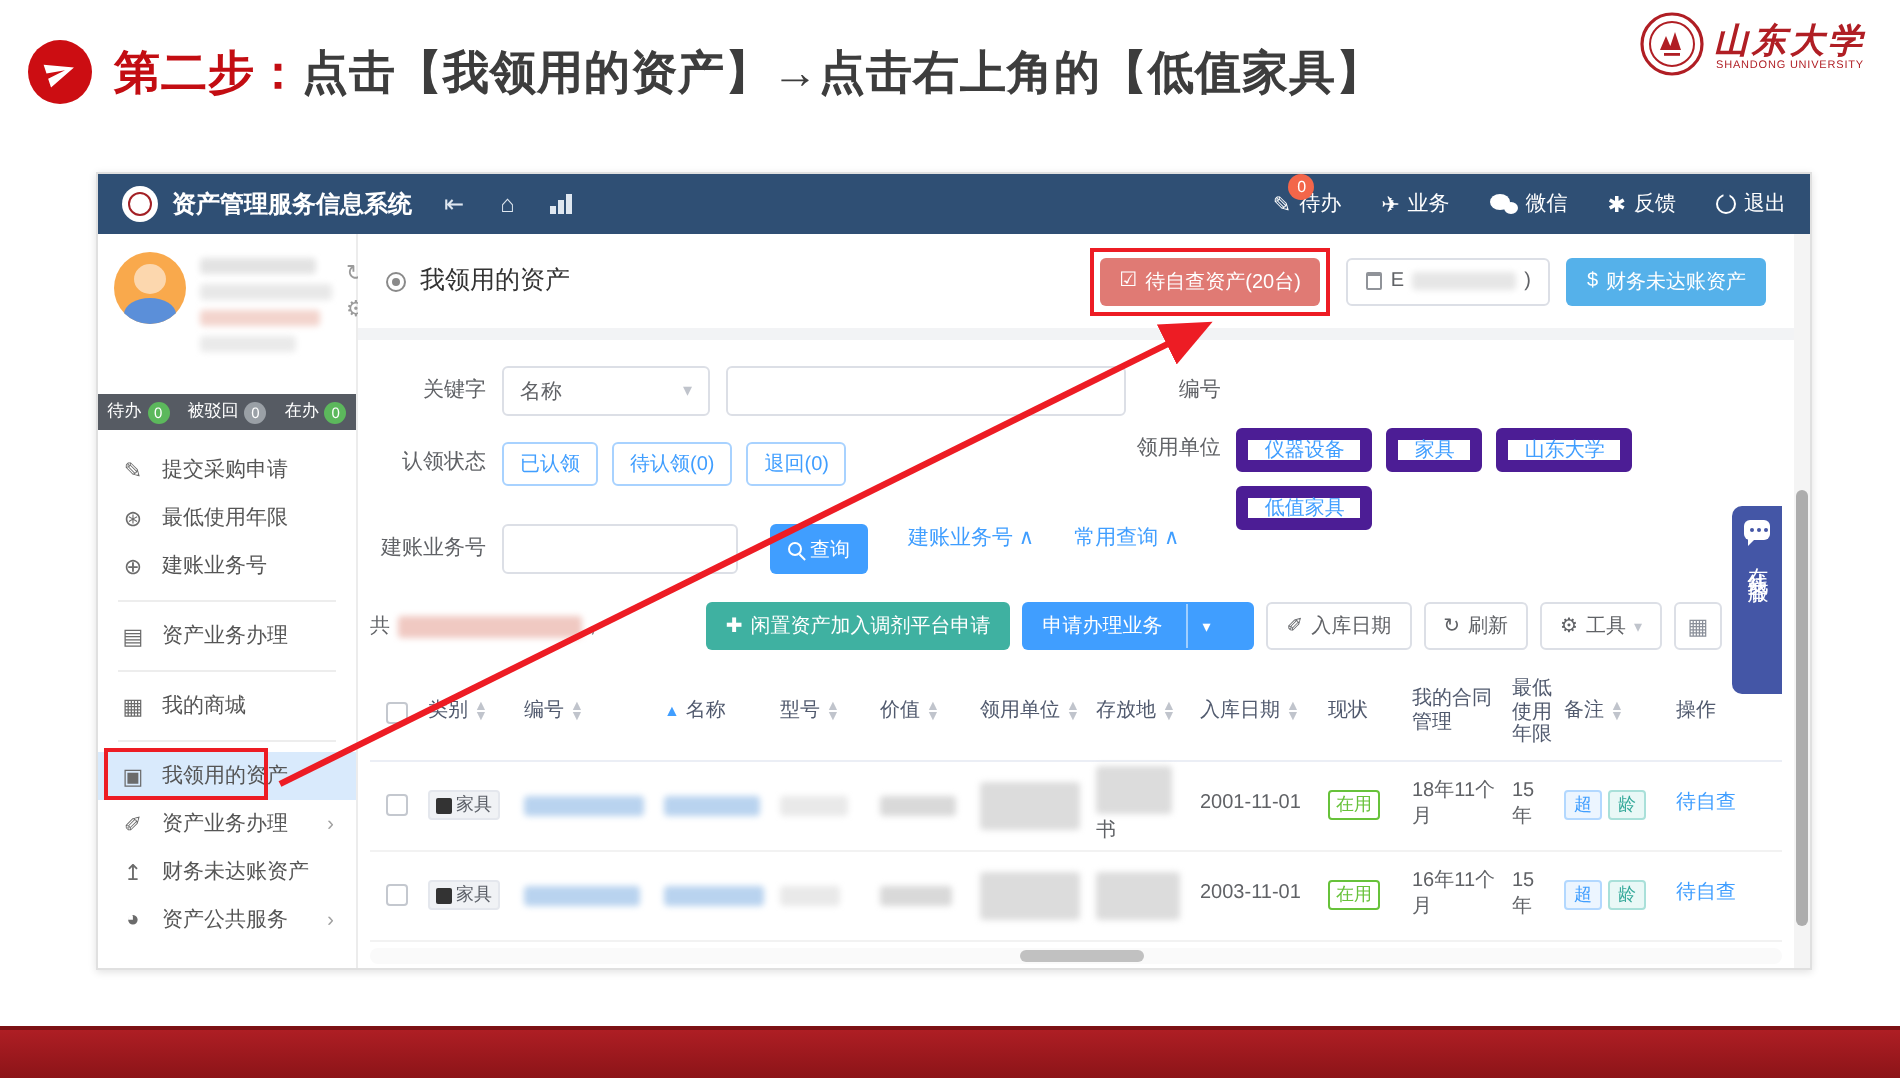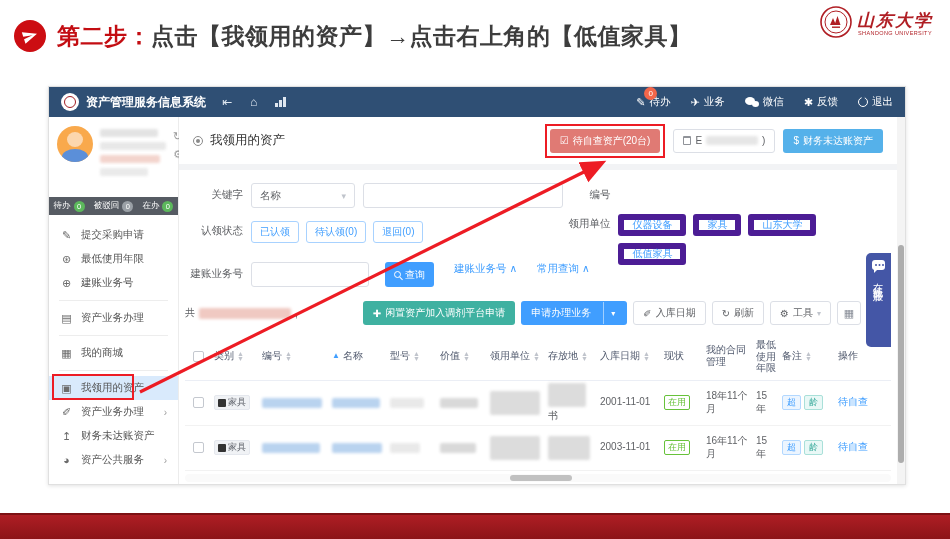--- a/index.html
+++ b/index.html
@@ -115,21 +115,21 @@
   .mag-ic{width:7px;height:7px;border:1.4px solid #fff;border-radius:50%;position:relative;display:inline-block}
   .mag-ic::after{content:"";position:absolute;right:-3px;bottom:-2px;width:4px;height:1.4px;background:#fff;transform:rotate(45deg)}
   .flink{color:#409eff;font-size:10.5px;margin-left:12px;cursor:pointer;white-space:nowrap;padding-top:5px}
 
   
   .toolbar{display:flex;align-items:center;padding:8px 6px;gap:6px;flex-shrink:0}
   .tb-left{display:flex;align-items:center;gap:4px;font-size:10px;color:#606266}
   .rd-count{width:92px;height:11px;background:#f0c9c2}
   .tb-right{margin-left:auto;display:flex;align-items:center;gap:6px}
   .btn-teal{background:#3fb1a1;color:#fff}
-  .btn-blue{background:#409eff;color:#fff;padding-right:4px}
+  .btn-blue{background:#409eff;color:#fff;padding-right:14px}
   .btn-blue .seg{margin-left:8px;border-left:1px solid rgba(255,255,255,.5);padding:0 7px;font-size:8px;align-self:stretch;display:flex;align-items:center}
   .vtoggle{width:24px;height:24px;border:1px solid #dcdfe6;border-radius:3px;display:flex;align-items:center;
     justify-content:center;color:#8a8f99;font-size:11px;background:#fff;cursor:pointer}
 
   
   .tbl{flex:1;padding:0 6px;font-size:10px;color:#606266;min-width:0}
   .trh,.trd{display:flex;align-items:center}
   .trh{border-bottom:1px solid #ebeef5;padding:6px 0;color:#515a6e}
   .trd{height:45px;border-bottom:1px solid #f2f2f2}
   .tc{flex-shrink:0;padding:0 3px;display:flex;align-items:center;gap:3px;flex-wrap:wrap;line-height:1.25}

